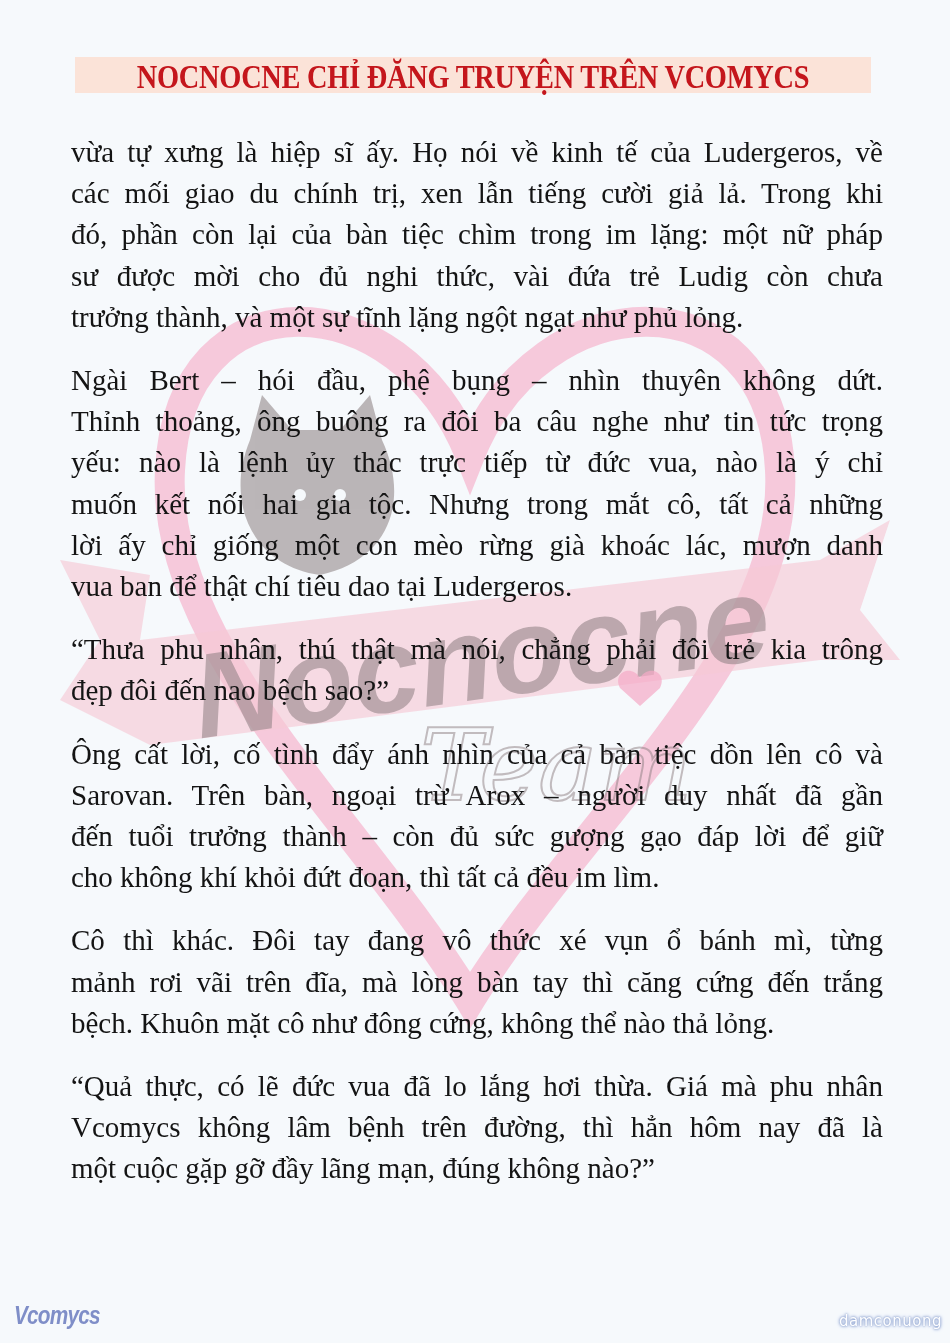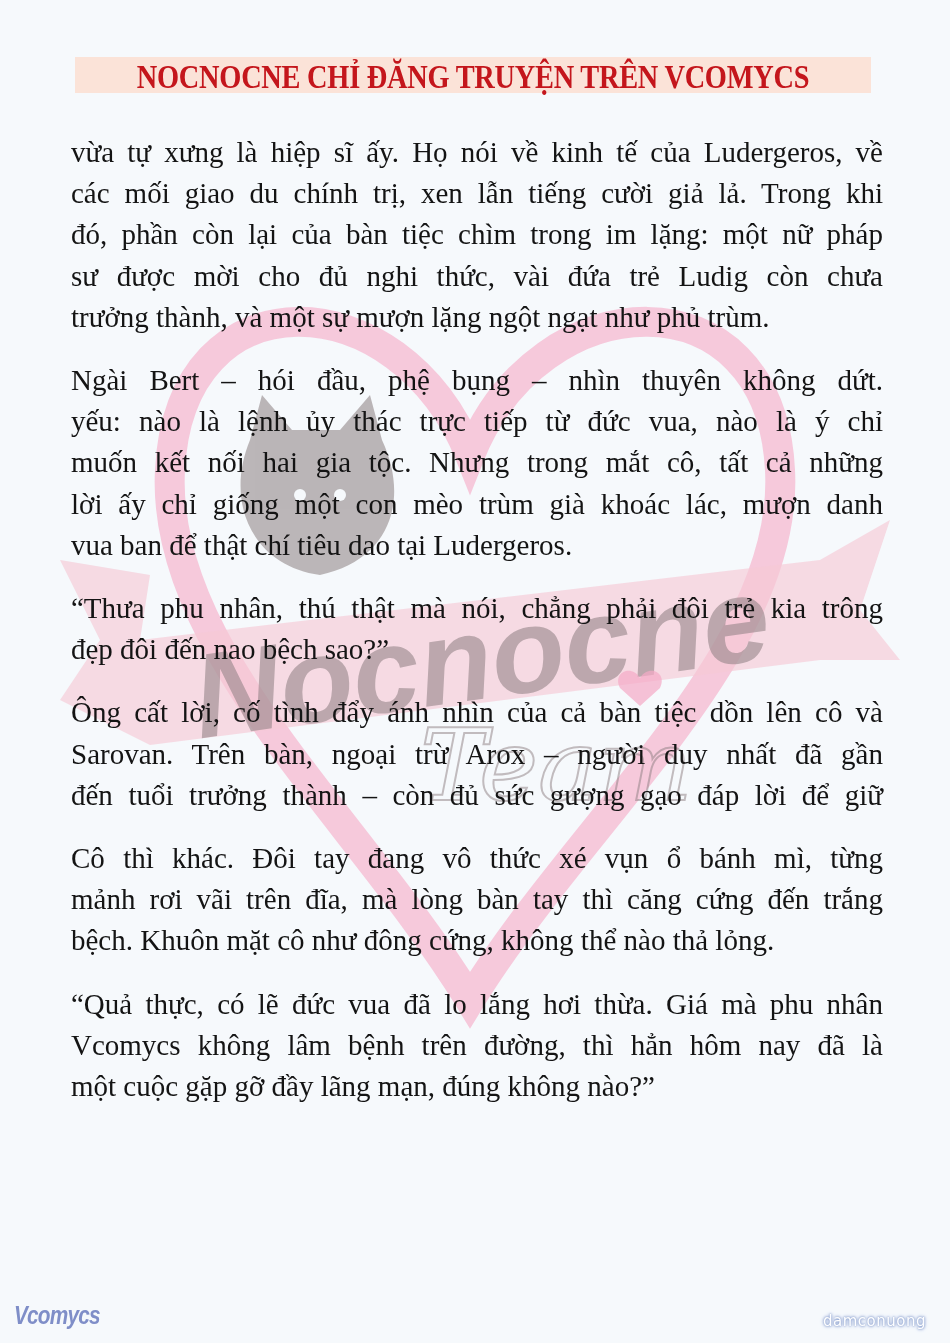--- a/index.html
+++ b/index.html
@@ -39,21 +39,21 @@
   .content .line.last { text-align-last: left; }
   .footer-logo {
     position: absolute; left: 14px; top: 1300px;
     font-family: "Liberation Sans", sans-serif;
     font-style: italic; font-weight: bold;
     font-size: 26px; color: #7f8ec8;
     letter-spacing: -1px;
     transform: scaleX(0.8); transform-origin: left;
   }
   .footer-credit {
-    position: absolute; right: 24px; top: 1312px;
+    position: absolute; right: 8px; top: 1312px;
     font-family: "DejaVu Sans", sans-serif;
     font-size: 15px; color: #ffffff;
     text-shadow: 0 0 2px #8aa0cf, 0 0 3px #8aa0cf, 0 0 4px #a9b9e0;
     letter-spacing: 0.5px;
   }
 </style>
 </head>
 <body>
 
 <div class="banner">
@@ -75,37 +75,39 @@
   <text x="420" y="800" font-family="DejaVu Serif, serif" font-style="italic" font-size="100" fill="none" stroke="#8d7f82" stroke-width="2" opacity="0.5">Team</text>
   <path d="M640 678 c -8 -14, -28 -6, -20 10 l 20 18 l 20 -18 c 8 -16, -12 -24, -20 -10 z" fill="#f5a9c6" opacity="0.7"></path>
 </svg>
 
 <div class="content">
   <p>
     <span class="line">vừa tự xưng là hiệp sĩ ấy. Họ nói về kinh tế của Ludergeros, về</span>
     <span class="line">các mối giao du chính trị, xen lẫn tiếng cười giả lả. Trong khi</span>
     <span class="line">đó, phần còn lại của bàn tiệc chìm trong im lặng: một nữ pháp</span>
     <span class="line">sư được mời cho đủ nghi thức, vài đứa trẻ Ludig còn chưa</span>
-    <span class="line last">trưởng thành, và một sự mượn lặng ngột ngạt như phủ trùm.</span>
+    <span class="line last">trưởng thành, và một sự tĩnh lặng ngột ngạt như phủ lỏng.</span>
   </p>
   <p>
     <span class="line">Ngài Bert – hói đầu, phệ bụng – nhìn thuyên không dứt.</span>
+    <span class="line">Thỉnh thoảng, ông buông ra đôi ba câu nghe như tin tức trọng</span>
     <span class="line">yếu: nào là lệnh ủy thác trực tiếp từ đức vua, nào là ý chỉ</span>
     <span class="line">muốn kết nối hai gia tộc. Nhưng trong mắt cô, tất cả những</span>
-    <span class="line">lời ấy chỉ giống một con mèo trùm già khoác lác, mượn danh</span>
+    <span class="line">lời ấy chỉ giống một con mèo rừng già khoác lác, mượn danh</span>
     <span class="line last">vua ban để thật chí tiêu dao tại Ludergeros.</span>
   </p>
   <p>
     <span class="line">“Thưa phu nhân, thú thật mà nói, chẳng phải đôi trẻ kia trông</span>
     <span class="line last">đẹp đôi đến nao bệch sao?”</span>
   </p>
   <p>
     <span class="line">Ông cất lời, cố tình đẩy ánh nhìn của cả bàn tiệc dồn lên cô và</span>
     <span class="line">Sarovan. Trên bàn, ngoại trừ Arox – người duy nhất đã gần</span>
     <span class="line">đến tuổi trưởng thành – còn đủ sức gượng gạo đáp lời để giữ</span>
+    <span class="line last">cho không khí khỏi đứt đoạn, thì tất cả đều im lìm.</span>
   </p>
   <p>
     <span class="line">Cô thì khác. Đôi tay đang vô thức xé vụn ổ bánh mì, từng</span>
     <span class="line">mảnh rơi vãi trên đĩa, mà lòng bàn tay thì căng cứng đến trắng</span>
     <span class="line last">bệch. Khuôn mặt cô như đông cứng, không thể nào thả lỏng.</span>
   </p>
   <p>
     <span class="line">“Quả thực, có lẽ đức vua đã lo lắng hơi thừa. Giá mà phu nhân</span>
     <span class="line">Vcomycs không lâm bệnh trên đường, thì hẳn hôm nay đã là</span>
     <span class="line last">một cuộc gặp gỡ đầy lãng mạn, đúng không nào?”</span>

